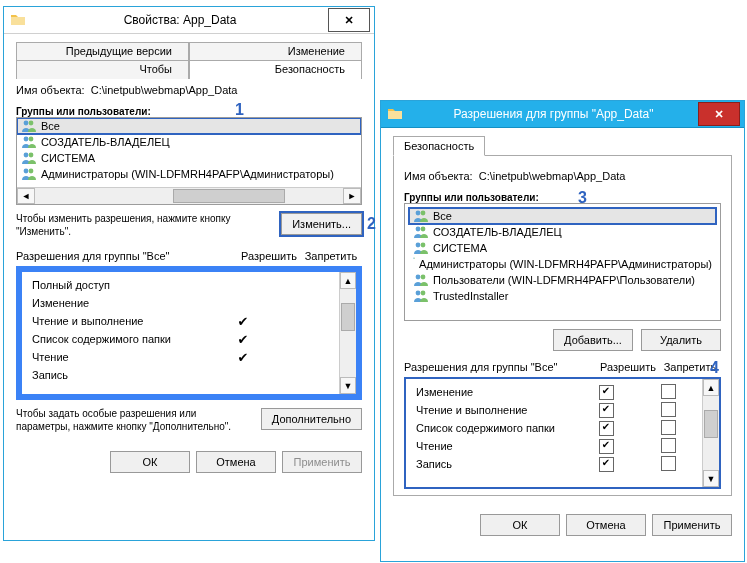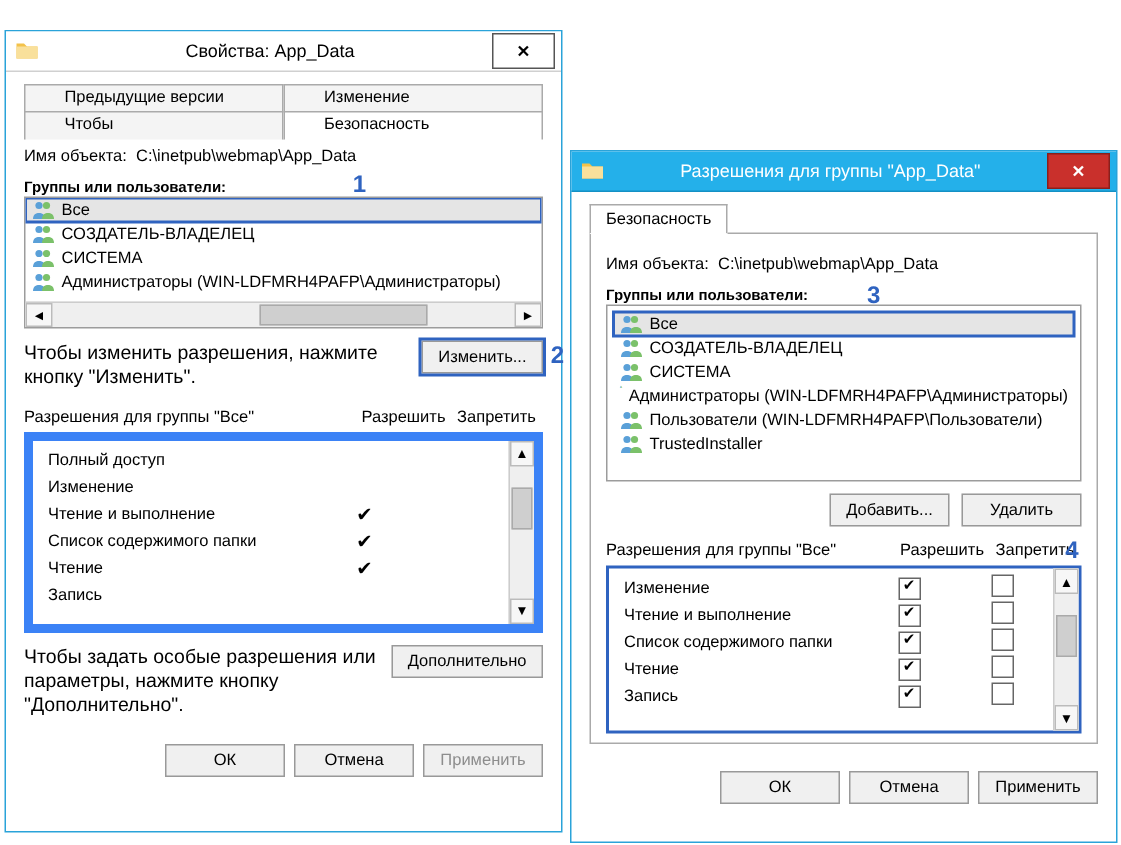--- a/index.html
+++ b/index.html
@@ -52,23 +52,23 @@
   .tabstrip { position: relative; height: 36px; margin-bottom:6px; }
   .tabrow { position:absolute; left:0; right:0; display:flex; }
   .tabrow.top { top:0; }
   .tabrow.bottom { top:18px; }
   .tab {
     border:1px solid #aaa;
     border-bottom:none;
     background:#fff;
     height:18px; line-height:17px;
     font-size:11px;
-    padding: 0 26px;
+    padding: 0 16px;
     min-width:90px;
-    text-align:left;
+    text-align:right;
     flex:1;
   }
   .tab.inactive { background:#f4f4f4; }
   .tab.active { background:#fff; position:relative; z-index:2; }
   .single-tab {
     border:1px solid #aaa; border-bottom:1px solid #fff;
     padding:3px 10px; display:inline-block; font-size:11px;
     position: relative; z-index:2; background:#fff;
   }
   .tab-pane-border {
@@ -112,21 +112,21 @@
   .hscroll .track { flex:1; }
   .vscroll {
     position:absolute; top:0; bottom:0; right:0; width:16px;
     background:#efefef; border-left:1px solid #ccc;
     display:flex; flex-direction:column; align-items:center;
   }
   .vscroll .arrow{ width:14px; height:15px; border:1px solid #bbb; background:#f7f7f7;display:flex;align-items:center;justify-content:center;font-size:9px;}
   .vscroll .thumb{ width:12px; background:#cfcfcf; border:1px solid #aaa; flex:0 0 26px; margin-top:14px;}
   .vscroll .track{ flex:1; }
   .row { display:flex; align-items:center; gap:8px; }
-  .note { font-size:13px; color:#000; line-height:1.25; }
+  .note { font-size:10px; color:#000; line-height:1.25; }
   button.btn {
     font-family: inherit;
     font-size:11px;
     height:22px;
     padding:0 10px;
     background:#f0f0f0;
     border:1px solid #999;
     min-width:80px;
     text-align:center;
   }
@@ -152,21 +152,21 @@
     position:absolute;
     color:#2f63c0;
     font-weight:bold;
     font-size:16px;
     font-family: Arial, sans-serif;
   }
 </style>
 </head>
 <body>
 
-<div class="window" style="left:3px; top:20px; width:370px; height:533px;">
+<div class="window" style="left:3px; top:6px; width:370px; height:533px;">
   <div class="titlebar">
     <span class="folder-icon">
       <svg viewBox="0 0 16 16">
           <path fill="#f3c24a" d="M1 3h5l2 2h7v8H1z"></path>
           <path fill="#f9e09b" d="M1 5h14v8H1z"></path>
         </svg>
     </span>
     <div class="title">Свойства: App_Data</div>
     <div class="win-close">✕</div>
   </div>

